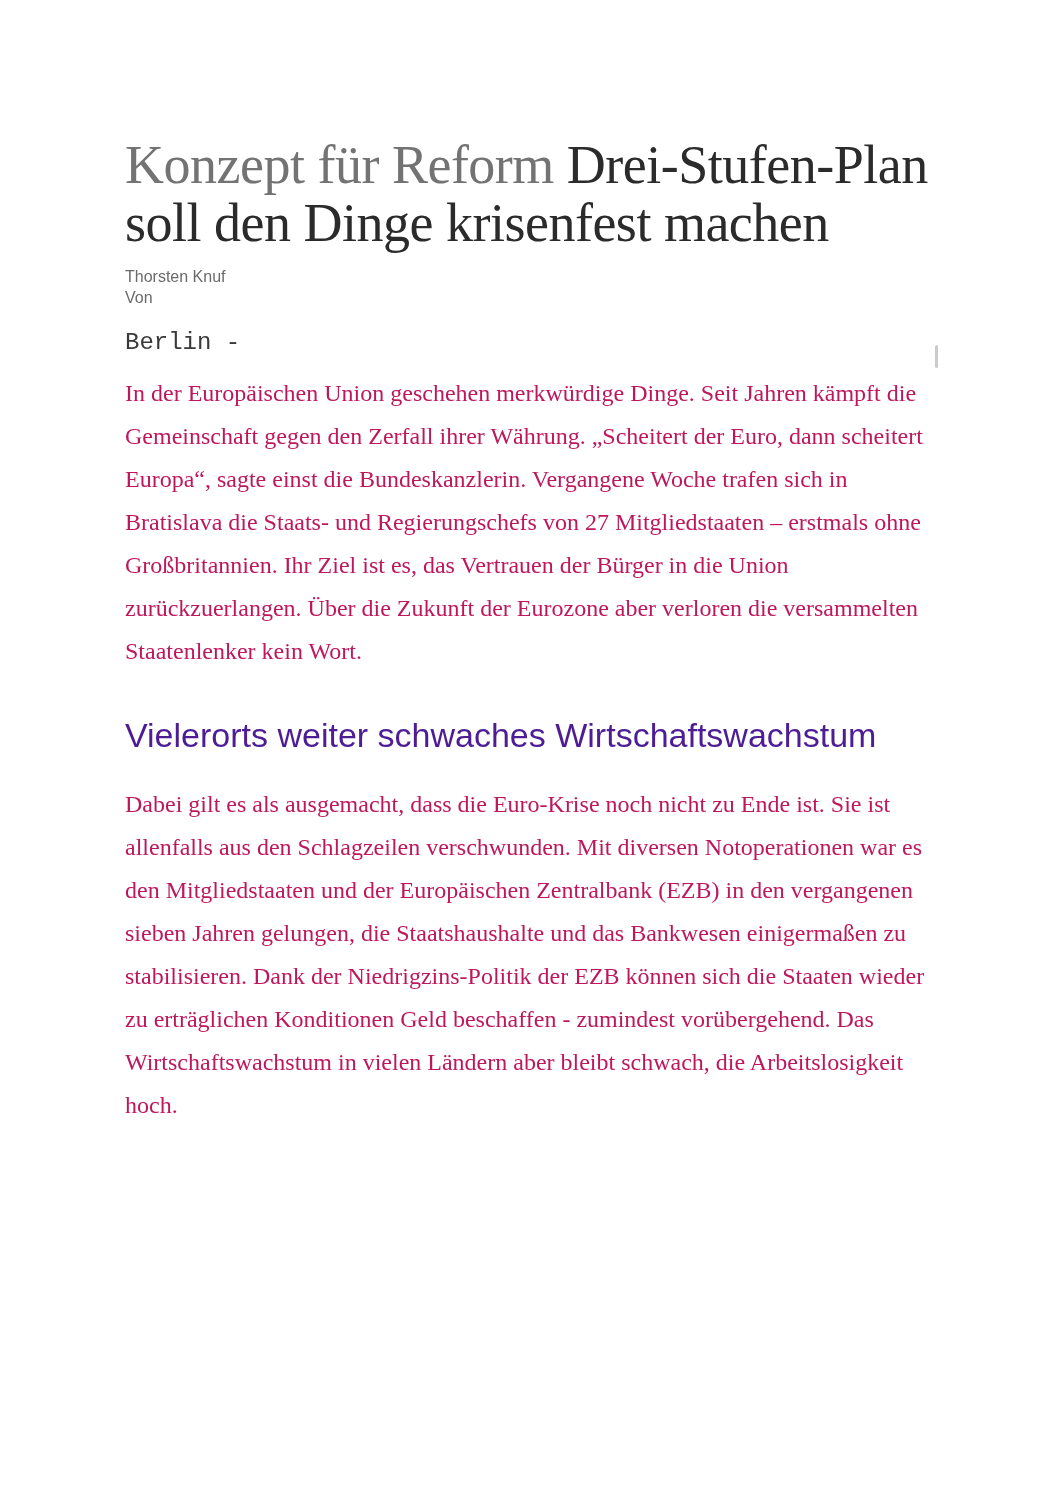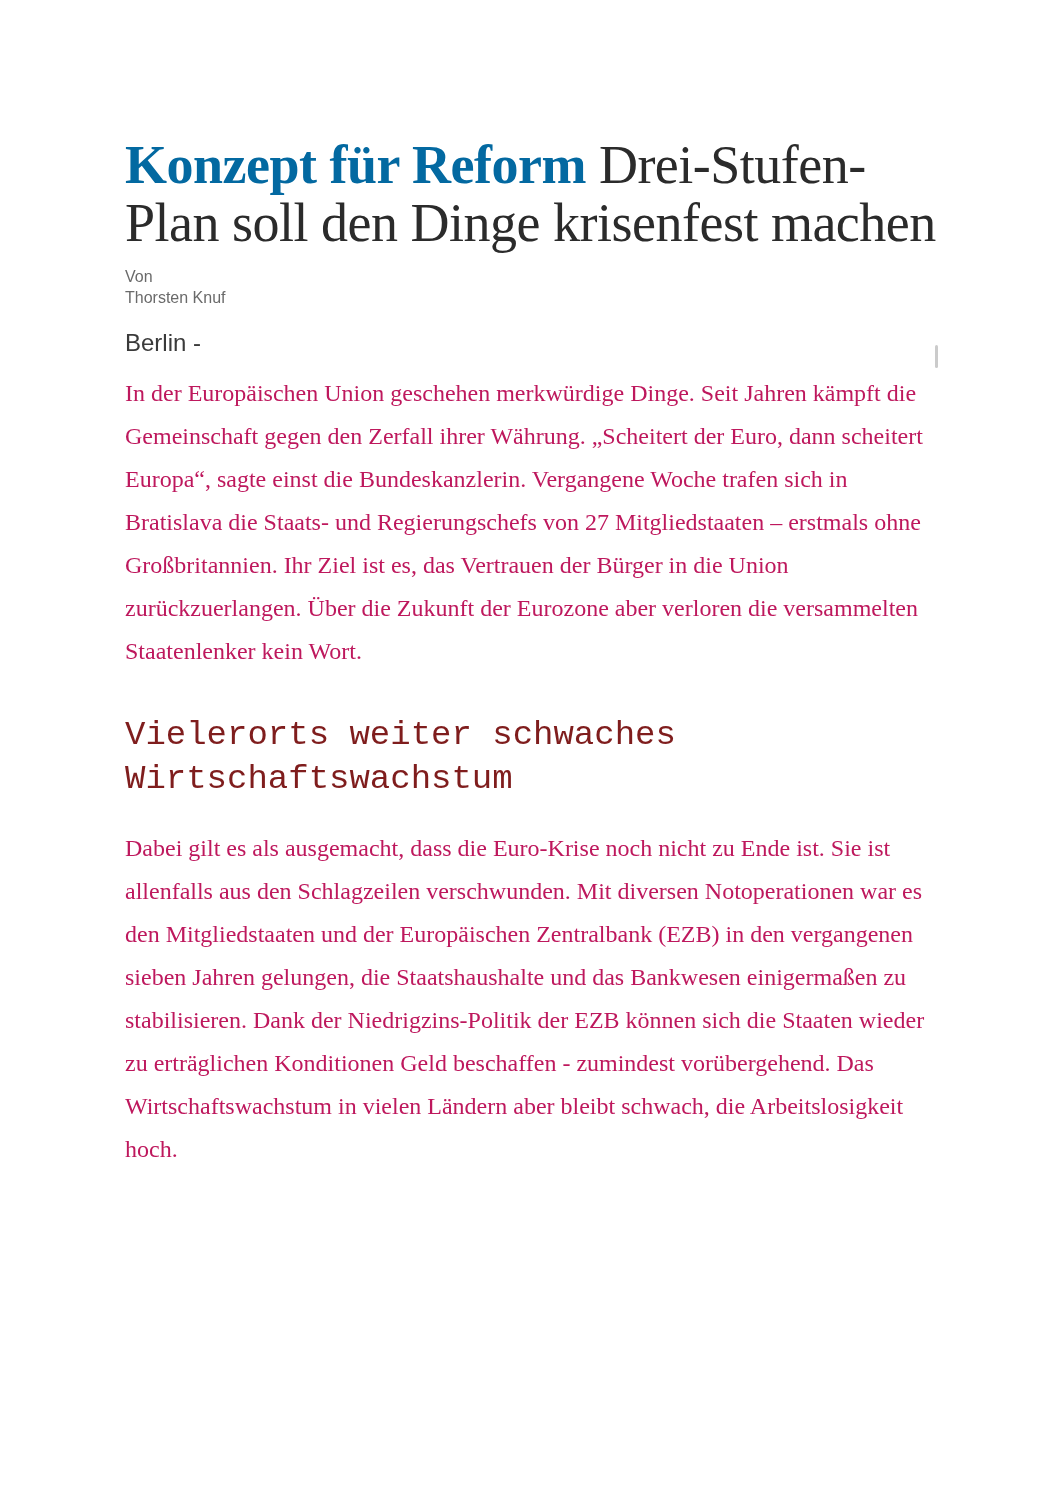--- a/index.html
+++ b/index.html
@@ -24,72 +24,71 @@
   .headline {
     font-family: "Liberation Serif", serif;
     font-weight: 400;
     font-size: 54px;
     line-height: 58px;
     letter-spacing: -0.5px;
     color: #2b2b2b;
     margin: 0 0 14px 0;
   }
   .headline .kicker {
-    color: #0369a1;
-    font-weight: bold;
+    color: #737373;
   }
   .byline {
     font-family: "Liberation Sans", sans-serif;
     font-size: 16px;
     line-height: 21px;
     color: #6a6a6a;
     margin: 0 0 20px 0;
   }
   .dateline {
-    font-family: Liberation Sans, sans-serif;
+    font-family: Liberation Mono, monospace;
     font-size: 24px;
     line-height: 30px;
     color: #3a3a3a;
     margin: 0 0 14px 0;
   }
   .body-paragraph {
     font-family: "Liberation Serif", serif;
     font-size: 24px;
     line-height: 43px;
     color: #be185d;
     margin: 0 0 40px 0;
   }
   .subheading {
-    font-family: Liberation Mono, monospace;
+    font-family: Liberation Sans, sans-serif;
     font-weight: 400;
     font-size: 34px;
     line-height: 44px;
-    color: #7f1d1d;
+    color: #4c1d95;
     margin: 0 0 26px 0;
   }
   .v-divider {
     position: absolute;
     left: 935px;
     top: 345px;
     width: 3px;
     height: 23px;
     background: #cbcbcb;
     border-radius: 2px;
   }
 </style>
 </head>
 <body>
 
 <article class="article">
 
   <h1 class="headline"><span class="kicker">Konzept für Reform</span> <span>Drei-Stufen-Plan soll den Dinge krisenfest machen</span></h1>
 
   <div class="byline">
+    <div>Thorsten Knuf</div>
     <div>Von</div>
-    <div>Thorsten Knuf</div>
   </div>
 
   <div class="dateline">Berlin -</div>
 
   <p class="body-paragraph">In der Europäischen Union geschehen merkwürdige Dinge. Seit Jahren kämpft die Gemeinschaft gegen den Zerfall ihrer Währung. „Scheitert der Euro, dann scheitert Europa“, sagte einst die Bundeskanzlerin. Vergangene Woche trafen sich in Bratislava die Staats- und Regierungschefs von 27 Mitgliedstaaten – erstmals ohne Großbritannien. Ihr Ziel ist es, das Vertrauen der Bürger in die Union zurückzuerlangen. Über die Zukunft der Eurozone aber verloren die versammelten Staatenlenker kein Wort.</p>
 
   <h2 class="subheading">Vielerorts weiter schwaches Wirtschaftswachstum</h2>
 
   <p class="body-paragraph">Dabei gilt es als ausgemacht, dass die Euro-Krise noch nicht zu Ende ist. Sie ist allenfalls aus den Schlagzeilen verschwunden. Mit diversen Notoperationen war es den Mitgliedstaaten und der Europäischen Zentralbank (EZB) in den vergangenen sieben Jahren gelungen, die Staatshaushalte und das Bankwesen einigermaßen zu stabilisieren. Dank der Niedrigzins-Politik der EZB können sich die Staaten wieder zu erträglichen Konditionen Geld beschaffen - zumindest vorübergehend. Das Wirtschaftswachstum in vielen Ländern aber bleibt schwach, die Arbeitslosigkeit hoch.</p>
 

